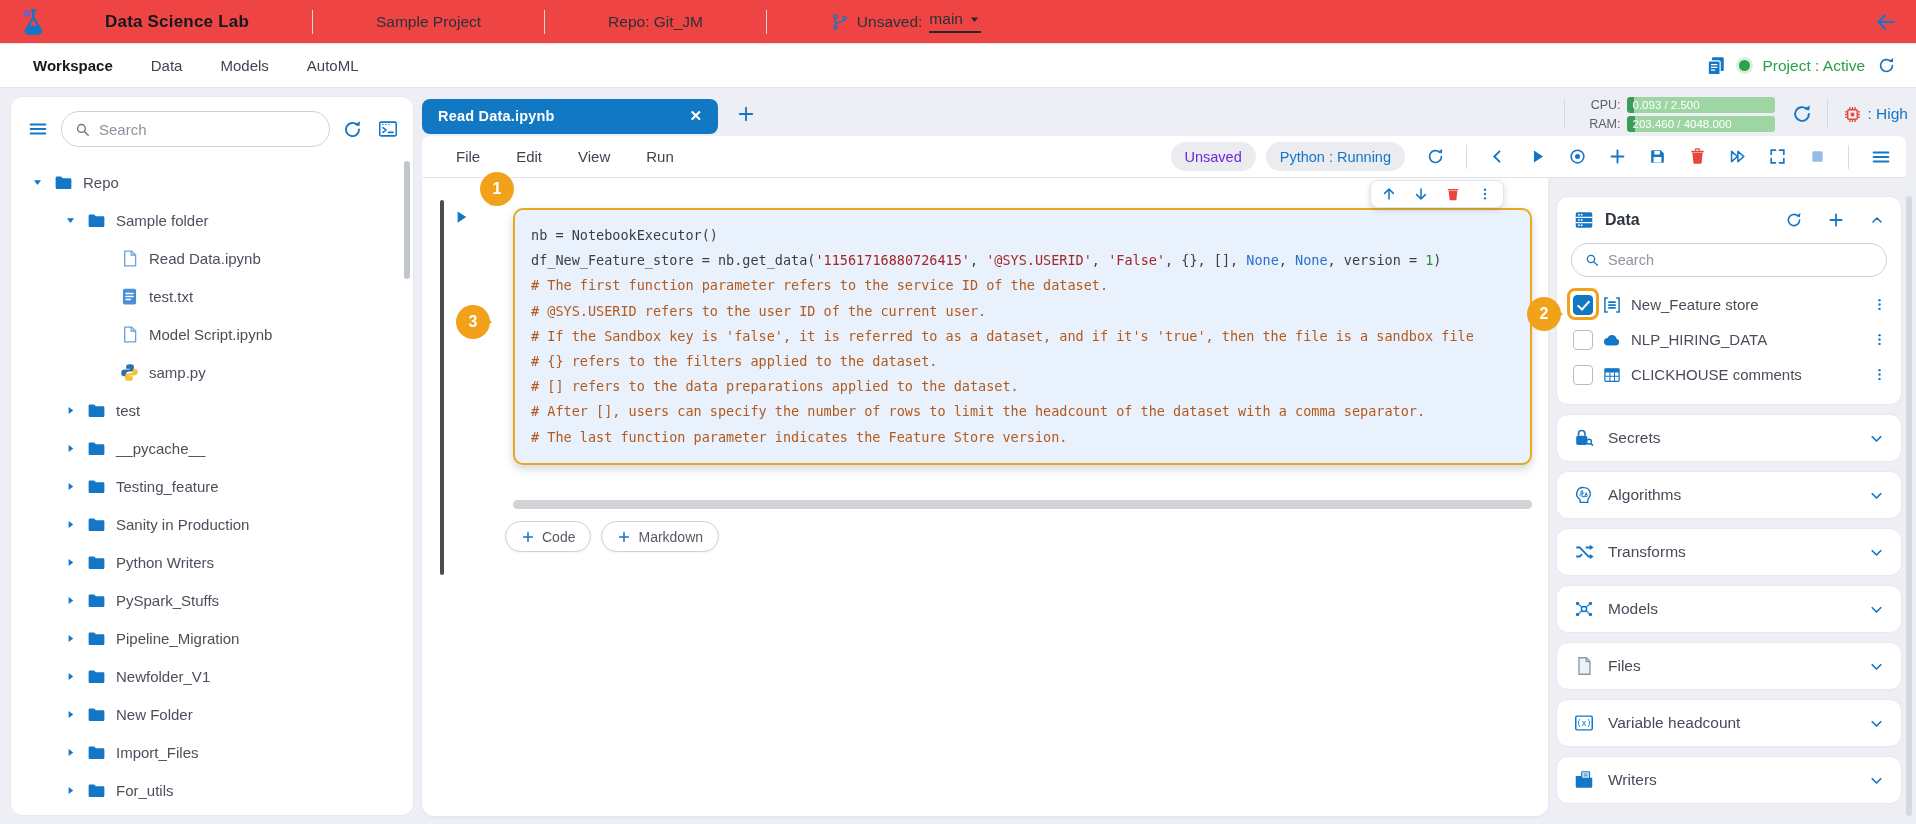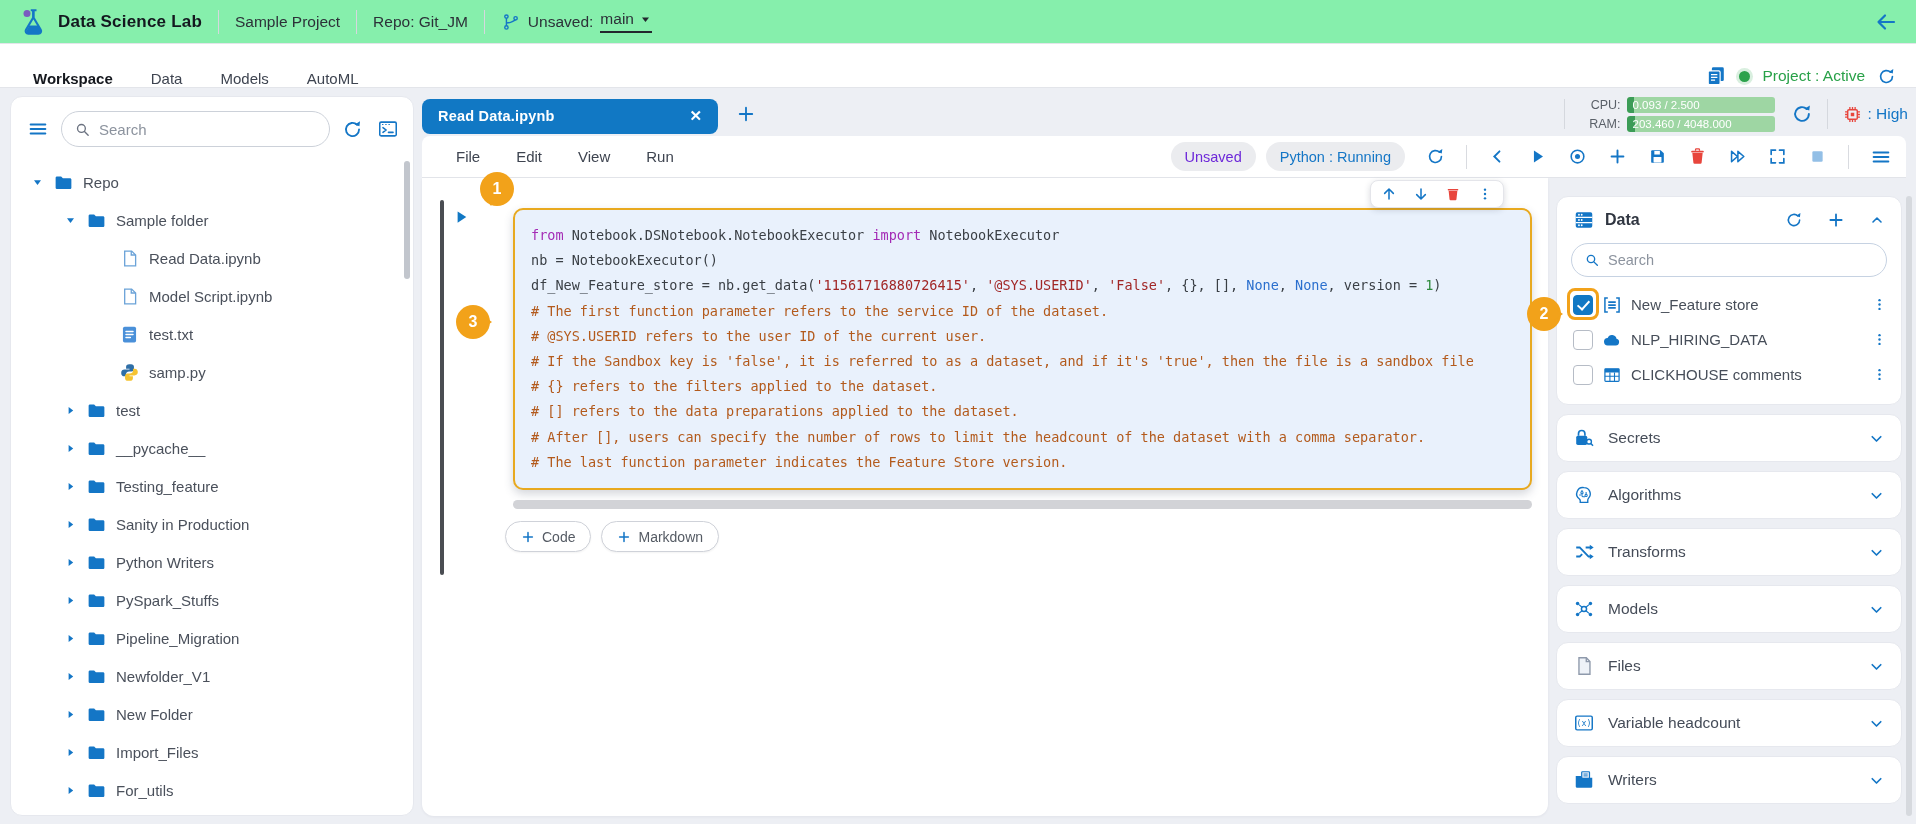--- a/index.html
+++ b/index.html
@@ -2,35 +2,35 @@
 <html><head>
 <meta charset="utf-8">
 <style>
   * { margin:0; padding:0; box-sizing:border-box; }
   html,body { width:1916px; height:824px; overflow:hidden; }
   body { font-family:"Liberation Sans",sans-serif; background:#edeff4; color:#2c3138; }
   .ic { display:inline-flex; align-items:center; justify-content:center; flex:0 0 auto; }
   .ic svg { width:100%; height:100%; display:block; }
 
   
-  .topbar { position:absolute; left:0; top:0; width:1916px; height:44px; background:#86efac;
-            border-bottom:1px solid #e3e5ea; display:flex; align-items:center; padding:0 18px; z-index:30; }
+  .topbar { position:absolute; left:0; top:0; width:1916px; height:44px; background:#ef4444;
+            border-bottom:1px solid #e3e5ea; display:flex; align-items:center; padding:0 18px; z-index:30;gap:47px; }
   .topbar .logo { width:30px; height:30px; margin-right:10px; }
   .app-title { font-size:17px; font-weight:bold; color:#14181f; letter-spacing:.2px; }
   .tb-sep { width:1px; height:24px; background:#d5d8de; margin:0 16px; }
   .tb-item { font-size:15.5px; color:#2c3138; }
   .branch-wrap { display:flex; align-items:center; gap:7px; }
   .branch-main { border-bottom:2px solid #23272e; padding-bottom:3px; display:flex; align-items:center; gap:5px; cursor:pointer; }
   .caret { width:13px; height:13px; color:#23272e; }
   .spacer { flex:1; }
   .back-arrow { width:24px; height:24px; color:#1476c6; cursor:pointer; }
 
   
   .navbar { position:absolute; left:0; top:44px; width:1916px; height:44px; background:#fff;
-            border-bottom:1px solid #e3e5ea; display:flex; align-items:flex-end; padding:0 20px 0 33px; z-index:29; }
+            border-bottom:1px solid #e3e5ea; display:flex; align-items:center; padding:0 20px 0 33px; z-index:29; }
   .nav-tab { font-size:15px; color:#3e4450; margin-right:38px; cursor:pointer; }
   .nav-tab.active { color:#15181e; font-weight:bold; }
   .nav-right { display:flex; align-items:center; gap:12px; }
   .report-ic { width:22px; height:22px; color:#1476c6; }
   .status-dot { width:11px; height:11px; border-radius:50%; background:#2ca24c; box-shadow:0 0 0 3px #d9efdf; }
   .proj-status { font-size:15.5px; color:#28a148; }
   .refresh-ic { width:19px; height:19px; color:#1476c6; cursor:pointer; }
 
   
   .content { position:absolute; left:0; top:88px; width:1916px; height:736px; background:#edeff4; }
@@ -277,35 +277,35 @@
               <path d="M6.5 3.5h8L19 8v12.5H6.5z" fill="#fff" stroke="#6ba3d8" stroke-width="1.5"></path>
               <path d="M14 3.5V8h4.6" fill="none" stroke="#6ba3d8" stroke-width="1.5"></path>
             </svg>
           </span>
           <span>Read Data.ipynb</span>
         </div>
         <div class="tree-row" style="padding-left: 86px;">
           <span style="width: 13px; flex: 0 0 13px;"></span>
           <span class="ic tree-ic" style="width: 21px; height: 21px;">
             <svg viewBox="0 0 24 24">
+              <rect x="4.5" y="3" width="15" height="18" rx="2" fill="#4a90d9"></rect>
+              <path d="M8 8.5h8M8 12h8M8 15.5h5" stroke="#fff" stroke-width="1.7" stroke-linecap="round"></path>
+            </svg>
+          </span>
+          <span>test.txt</span>
+        </div>
+        <div class="tree-row" style="padding-left: 86px;">
+          <span style="width: 13px; flex: 0 0 13px;"></span>
+          <span class="ic tree-ic" style="width: 21px; height: 21px;">
+            <svg viewBox="0 0 24 24">
               <path d="M6.5 3.5h8L19 8v12.5H6.5z" fill="#fff" stroke="#6ba3d8" stroke-width="1.5"></path>
               <path d="M14 3.5V8h4.6" fill="none" stroke="#6ba3d8" stroke-width="1.5"></path>
             </svg>
           </span>
           <span>Model Script.ipynb</span>
-        </div>
-        <div class="tree-row" style="padding-left: 86px;">
-          <span style="width: 13px; flex: 0 0 13px;"></span>
-          <span class="ic tree-ic" style="width: 21px; height: 21px;">
-            <svg viewBox="0 0 24 24">
-              <rect x="4.5" y="3" width="15" height="18" rx="2" fill="#4a90d9"></rect>
-              <path d="M8 8.5h8M8 12h8M8 15.5h5" stroke="#fff" stroke-width="1.7" stroke-linecap="round"></path>
-            </svg>
-          </span>
-          <span>test.txt</span>
         </div>
         <div class="tree-row" style="padding-left: 86px;">
           <span style="width: 13px; flex: 0 0 13px;"></span>
           <span class="ic tree-ic" style="width: 21px; height: 21px;">
             <svg viewBox="0 0 24 24">
               <path d="M11.8 2.5c-2.6 0-3.7 1.1-3.7 3v2.3h3.9v.9H6.2c-2 0-3.7 1.2-3.7 3.8 0 2.7 1.5 3.9 3.5 3.9h2v-2.3c0-1.9 1.6-3.2 3.5-3.2h2.9c1.6 0 2.7-1.2 2.7-2.8V5.5c0-1.9-1.3-3-3.3-3z" fill="#2f6fa7"></path>
               <path d="M12.2 21.5c2.6 0 3.7-1.1 3.7-3v-2.3H12v-.9h5.8c2 0 3.7-1.2 3.7-3.8 0-2.7-1.5-3.9-3.5-3.9h-2v2.3c0 1.9-1.6 3.2-3.5 3.2h-2.9c-1.6 0-2.7 1.2-2.7 2.8v2.6c0 1.9 1.3 3 3.3 3z" fill="#f5c332"></path>
             </svg>
           </span>
           <span>samp.py</span>
@@ -606,21 +606,20 @@
           <svg viewBox="0 0 24 24">
             <circle cx="12" cy="5.5" r="1.8" fill="currentColor"></circle>
             <circle cx="12" cy="12" r="1.8" fill="currentColor"></circle>
             <circle cx="12" cy="18.5" r="1.8" fill="currentColor"></circle>
           </svg>
         </span>
     </div>
 
     <div class="cell">
       <div id="code">
-          <div class="code-line"><span class="tk-kw">from</span><span class="tk-d"> Notebook.DSNotebook.NotebookExecutor </span><span class="tk-kw">import</span><span class="tk-d"> NotebookExecutor</span></div>
           <div class="code-line"><span class="tk-d">nb = NotebookExecutor()</span></div>
           <div class="code-line"><span class="tk-d">df_New_Feature_store = nb.get_data(</span><span class="tk-str">'11561716880726415'</span><span class="tk-d">, </span><span class="tk-str">'@SYS.USERID'</span><span class="tk-d">, </span><span class="tk-str">'False'</span><span class="tk-d">, {}, [], </span><span class="tk-none">None</span><span class="tk-d">, </span><span class="tk-none">None</span><span class="tk-d">, version = </span><span class="tk-num">1</span><span class="tk-d">)</span></div>
           <div class="code-line"><span class="tk-cmt"># The first function parameter refers to the service ID of the dataset.</span></div>
           <div class="code-line"><span class="tk-cmt"># @SYS.USERID refers to the user ID of the current user.</span></div>
           <div class="code-line"><span class="tk-cmt"># If the Sandbox key is 'false', it is referred to as a dataset, and if it's 'true', then the file is a sandbox file</span></div>
           <div class="code-line"><span class="tk-cmt"># {} refers to the filters applied to the dataset.</span></div>
           <div class="code-line"><span class="tk-cmt"># [] refers to the data preparations applied to the dataset.</span></div>
           <div class="code-line"><span class="tk-cmt"># After [], users can specify the number of rows to limit the headcount of the dataset with a comma separator.</span></div>
           <div class="code-line"><span class="tk-cmt"># The last function parameter indicates the Feature Store version.</span></div>
         </div>

